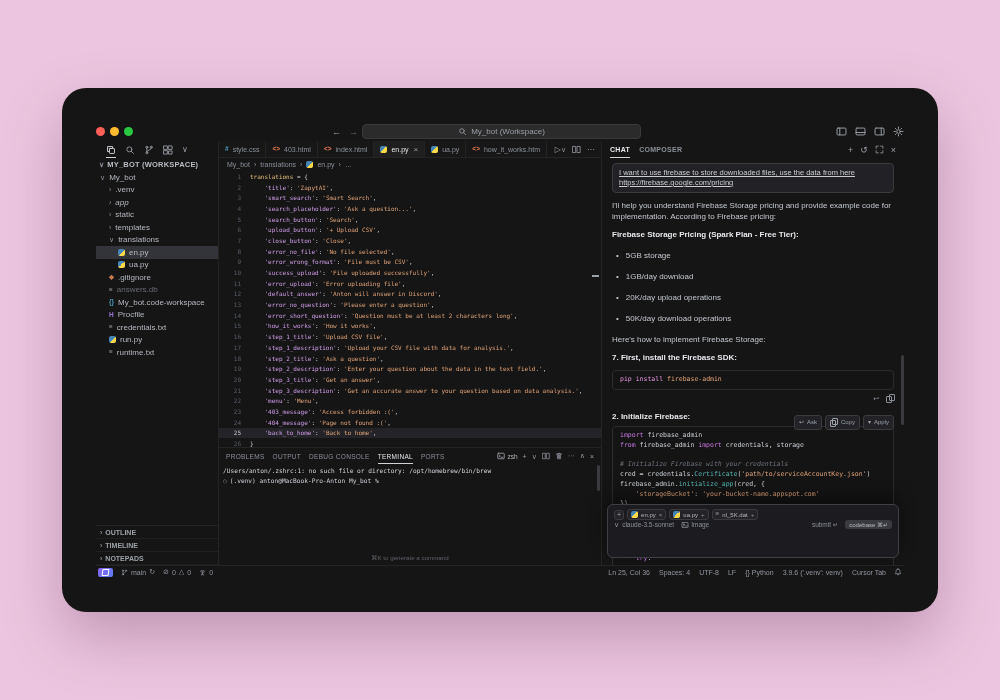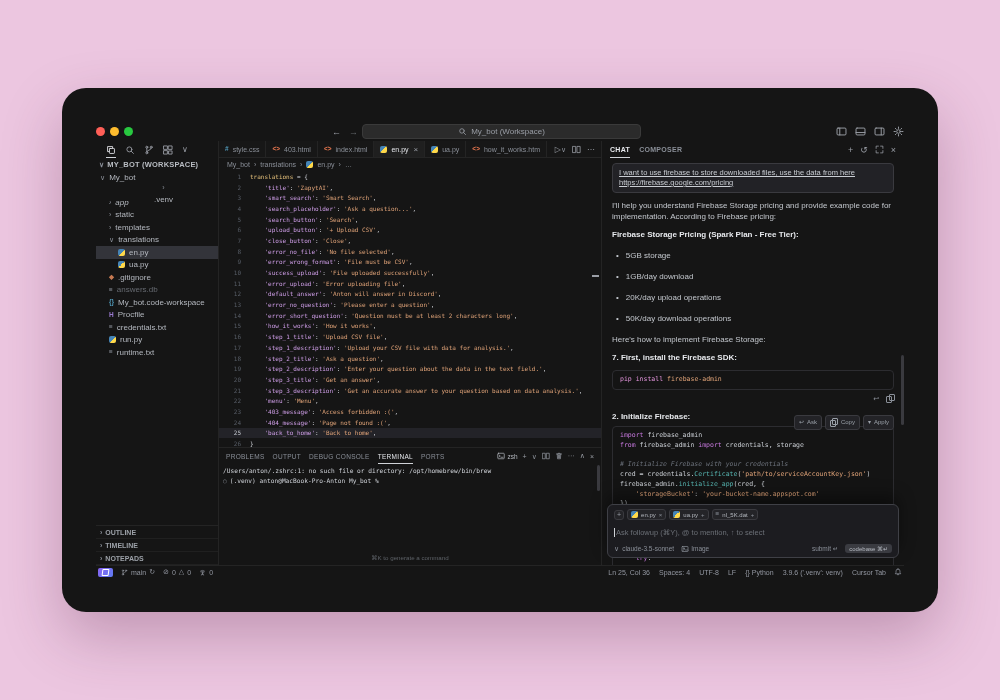--- a/index.html
+++ b/index.html
@@ -216,21 +216,21 @@
           </div>
           <div class="wsheader">
             <span class="chev">∨</span>
             <span>MY_BOT (WORKSPACE)</span>
           </div>
           <div class="tree" id="tree">
               <div class="titem" style="padding-left: 4px;">
                 <span class="chev">∨</span>
                 <span>My_bot</span>
               </div>
-              <div class="titem" style="padding-left: 13px; flex-direction: column;">
+              <div class="titem" style="padding-left: 13px;">
                 <span class="chev">›</span>
                 <span>.venv</span>
               </div>
               <div class="titem" style="padding-left: 13px; font-style: italic;">
                 <span class="chev">›</span>
                 <span>app</span>
               </div>
               <div class="titem" style="padding-left: 13px;">
                 <span class="chev">›</span>
                 <span>static</span>
@@ -574,24 +574,20 @@
                   <span class="pyico"></span>
                   <span>ua.py</span>
                   <span class="cact">+</span>
                 </span>
                 <span class="chip">
                   <span class="fi file">≡</span>
                   <span>nl_5K.dat</span>
                   <span class="cact">+</span>
                 </span>
               </div>
-            <div class="phrow">
-              <span class="caret"></span>
-              <span class="placeholder">Ask followup (⌘Y), @ to mention, ↑ to select</span>
-            </div>
             <div class="inputbottom">
               <span class="modelgrp">
                 <span class="chev">∨</span>
                 <span>claude-3.5-sonnet</span>
               </span>
               <span class="imggrp">
                 <svg class="ic" width="8" height="8" viewBox="0 0 16 16">
                     <rect x="2" y="3" width="12" height="10" rx="1"></rect>
                     <circle cx="5.5" cy="6.5" r="1"></circle>
                     <path d="M3 12l4-4 3 3 2-2 2 2"></path>

